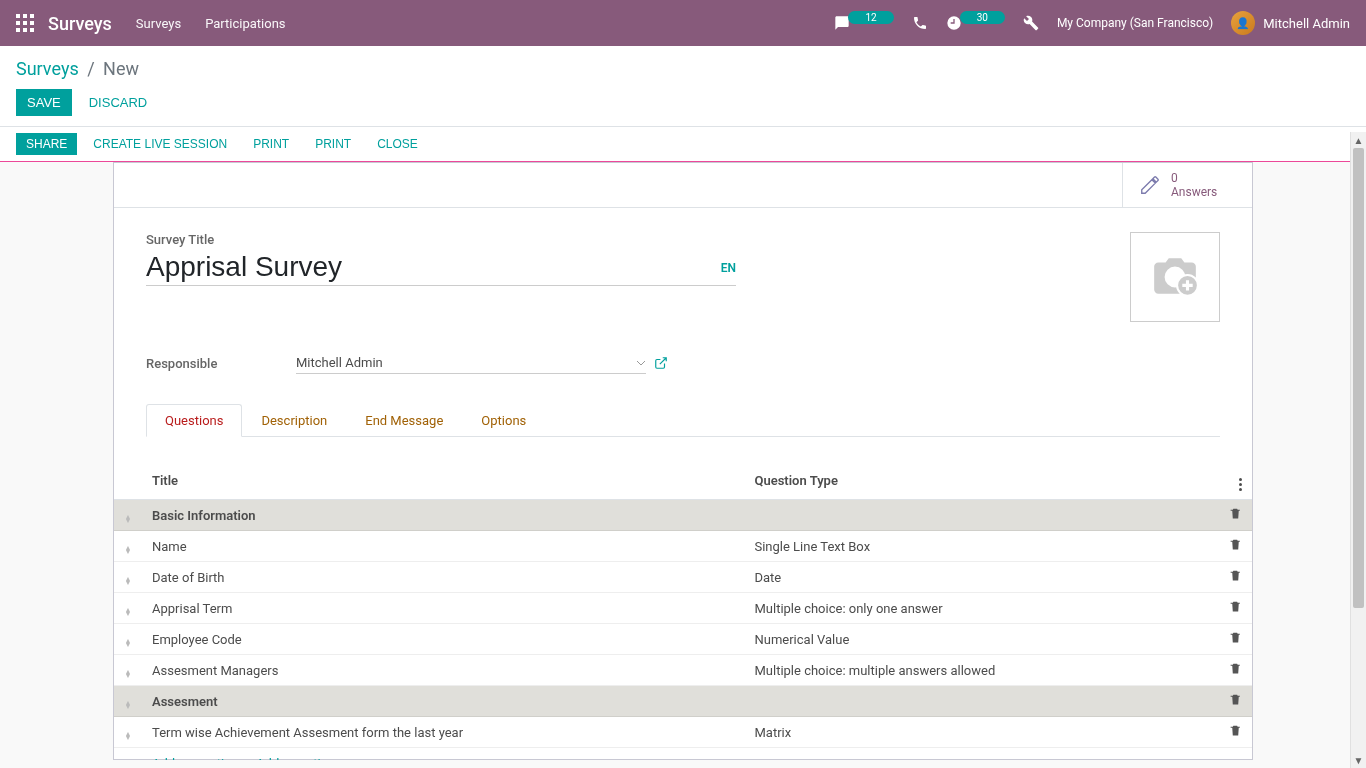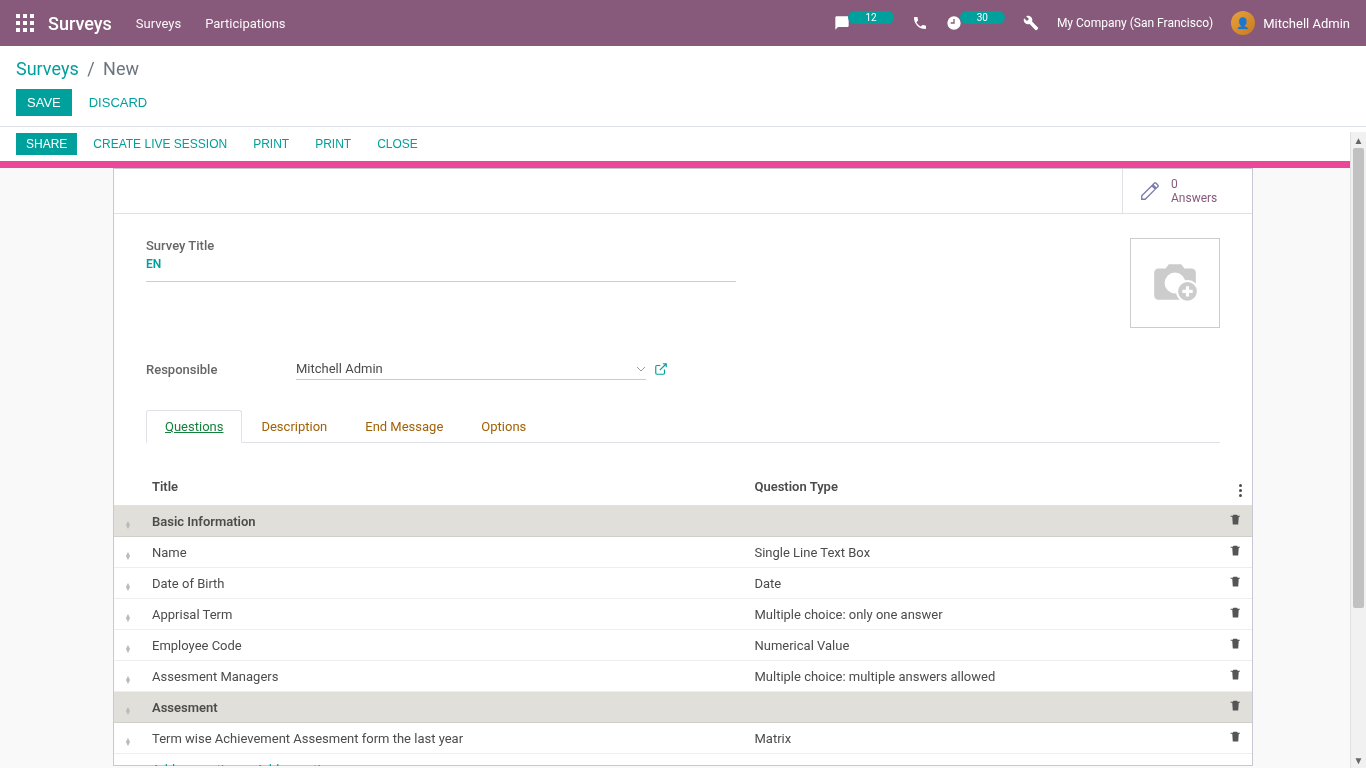--- a/index.html
+++ b/index.html
@@ -24,21 +24,21 @@
 .breadcrumb { font-size: 18px; margin-bottom: 10px; }
 .breadcrumb .root { color: #00a09d; cursor: pointer; }
 .breadcrumb .sep { color: #6c757d; margin: 0 4px; }
 .breadcrumb .current { color: #6c757d; }
 .control-buttons { display: flex; gap: 6px; padding-bottom: 10px; }
 .btn { padding: 5px 10px; font-size: 13px; border: 1px solid transparent; cursor: pointer; background: transparent; }
 .btn-primary { background: #00a09d; color: #fff; border-color: #00a09d; font-weight: 500; }
 .btn-secondary { color: #00a09d; font-weight: 500; }
 
 
-.statusbar { background: #fff; border-bottom: 7px solid #ec4899; padding: 6px 16px; display: flex; gap: 6px; }
+.statusbar { background: #fff; border-bottom: 1px solid #ec4899; padding: 6px 16px; display: flex; gap: 6px; }
 .statusbar .btn-share { background: #00a09d; color: #fff; padding: 4px 10px; font-size: 12px; font-weight: 500; border: none; cursor: pointer; }
 .statusbar .btn-link { color: #00a09d; font-size: 12px; font-weight: 500; padding: 4px 10px; background: transparent; border: none; cursor: pointer; }
 
 
 .form-container { display: flex; justify-content: center; padding: 0; height: calc(768px - 46px - 90px - 34px); overflow-y: auto; }
 .form-sheet { background: #fff; border: 1px solid #c8c8d3; width: 1140px; margin-top: 0; position: relative; }
 .button-box { display: flex; justify-content: flex-end; border-bottom: 1px solid #dee2e6; }
 .stat-button { border-left: 1px solid #dee2e6; padding: 8px 16px; display: flex; align-items: center; gap: 10px; cursor: pointer; min-width: 130px; }
 .stat-button svg { width: 22px; height: 22px; stroke: #7c7bad; fill: none; }
 .stat-button .stat-text { display: flex; flex-direction: column; font-size: 12px; color: #875a7b; }
@@ -57,21 +57,21 @@
 .form-row { display: flex; margin-top: 30px; align-items: center; }
 .form-row .label { width: 150px; font-size: 13px; font-weight: 500; color: #666; }
 .form-row .value-wrap { display: flex; align-items: center; gap: 8px; border-bottom: 1px solid #ccc; width: 350px; padding: 3px 0; }
 .form-row .value { color: #4c4c4c; flex: 1; }
 .form-row .caret { width: 10px; height: 10px; cursor: pointer; }
 .form-row .ext-link { width: 14px; height: 14px; cursor: pointer; }
 
 
 .tabs { display: flex; border-bottom: 1px solid #dee2e6; margin-top: 30px; }
 .tab { padding: 8px 18px; font-size: 13px; color: #a16207; cursor: pointer; border: 1px solid transparent; margin-bottom: -1px; }
-.tab.active { color: #15803d; border: 1px solid #dee2e6; border-bottom-color: #fff; background: #fff; border-radius: 3px 3px 0 0; text-decoration: underline; }
+.tab.active { color: #b91c1c; border: 1px solid #dee2e6; border-bottom-color: #fff; background: #fff; border-radius: 3px 3px 0 0; }
 
 
 .qtable { width: 100%; border-collapse: collapse; }
 .qtable th { text-align: left; padding: 8px 10px; font-size: 13px; font-weight: 600; color: #4c4c4c; border-bottom: 1px solid #dee2e6; }
 .qtable th.menu-col { width: 20px; text-align: right; }
 .qtable td { padding: 7px 10px; font-size: 13px; border-bottom: 1px solid #eee; }
 .qtable .handle-col { width: 28px; text-align: center; color: #aaa; cursor: grab; }
 .qtable .trash-col { width: 28px; text-align: center; color: #6c6c6c; cursor: pointer; }
 .qtable tbody tr { cursor: pointer; }
 .qtable tr.section { background: #e0dfda; font-weight: 600; }
@@ -173,20 +173,21 @@
           <span>Answers</span>
         </div>
       </div>
     </div>
 
     <div class="sheet-body">
       <div class="title-row">
         <div class="title-col">
           <div class="field-label">Survey Title</div>
           <div class="title-input-wrap">
+            <input class="title-input" value="Apprisal Survey" style="">
             <span class="lang-badge">EN</span>
           </div>
         </div>
         <div class="image-widget">
           <svg viewBox="0 0 24 24">
             <path d="M9 3l-1.5 2H4a2 2 0 00-2 2v11a2 2 0 002 2h16a2 2 0 002-2V7a2 2 0 00-2-2h-3.5L15 3H9zm3 4a5 5 0 110 10 5 5 0 010-10z"></path>
             <circle cx="18" cy="16" r="5" fill="#ccc" stroke="#fff" stroke-width="1"></circle>
             <path d="M18 13.5v5M15.5 16h5" stroke="#fff" stroke-width="1.5"></path>
           </svg>
         </div>

